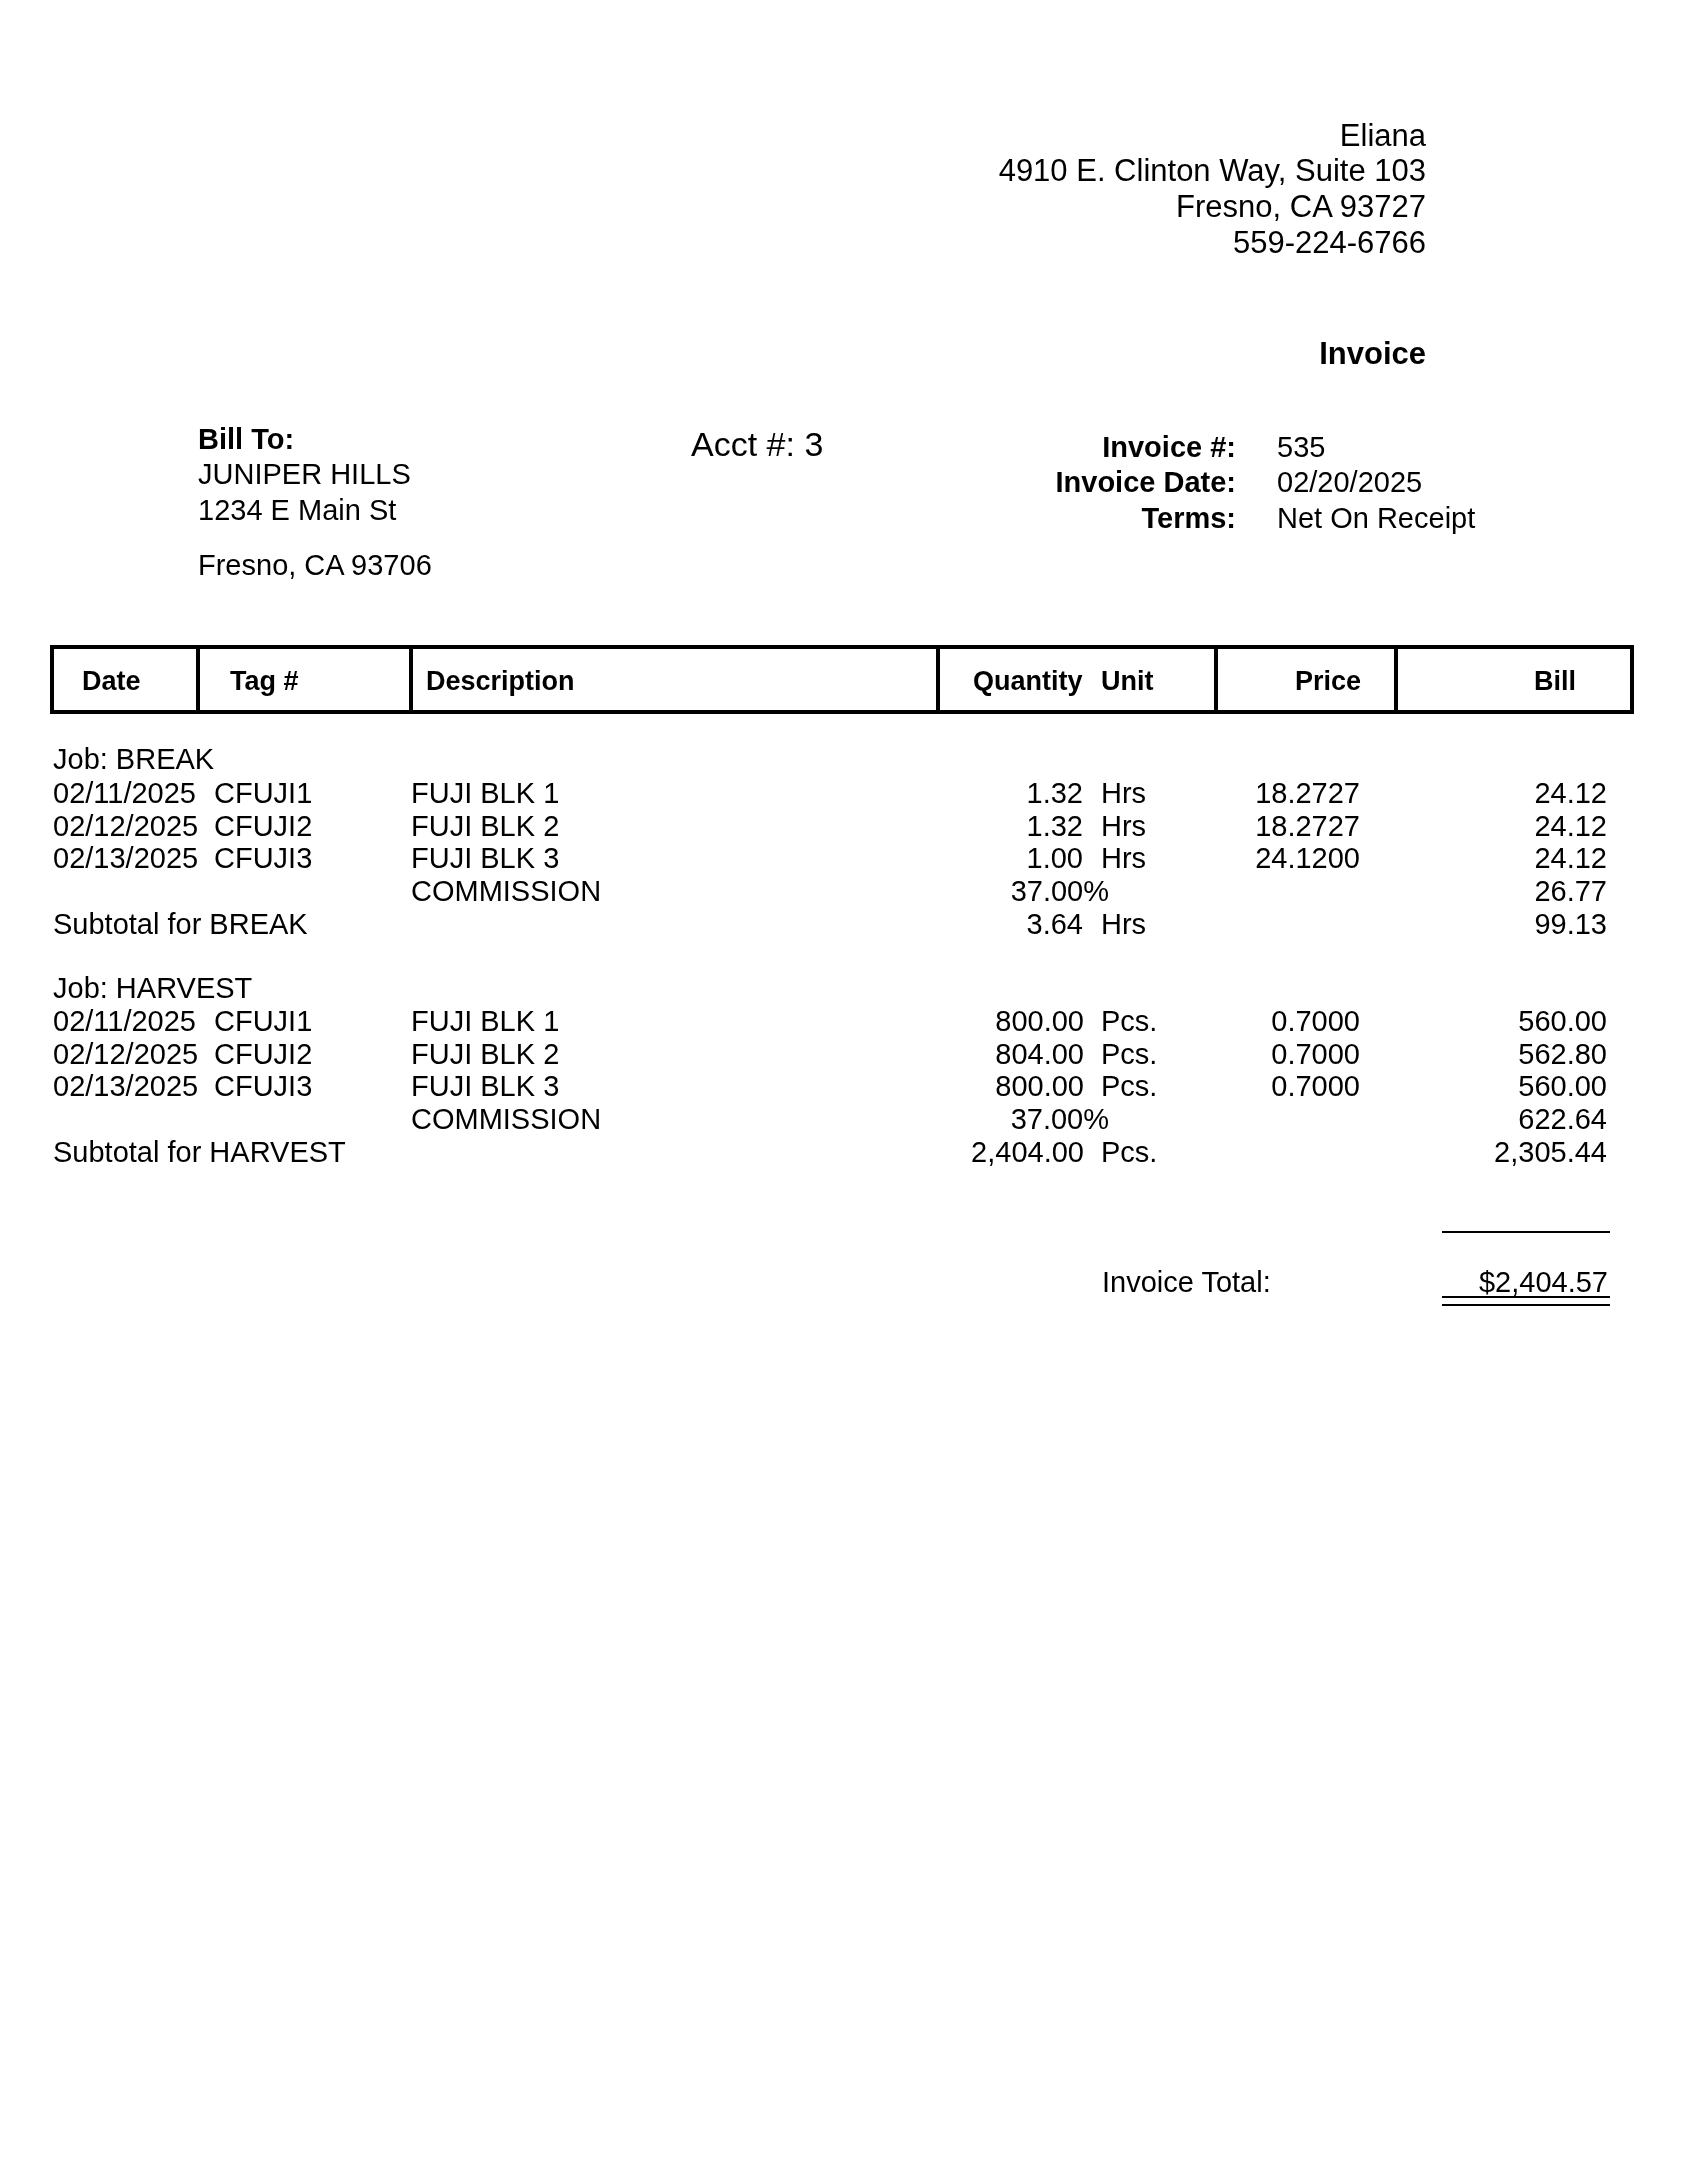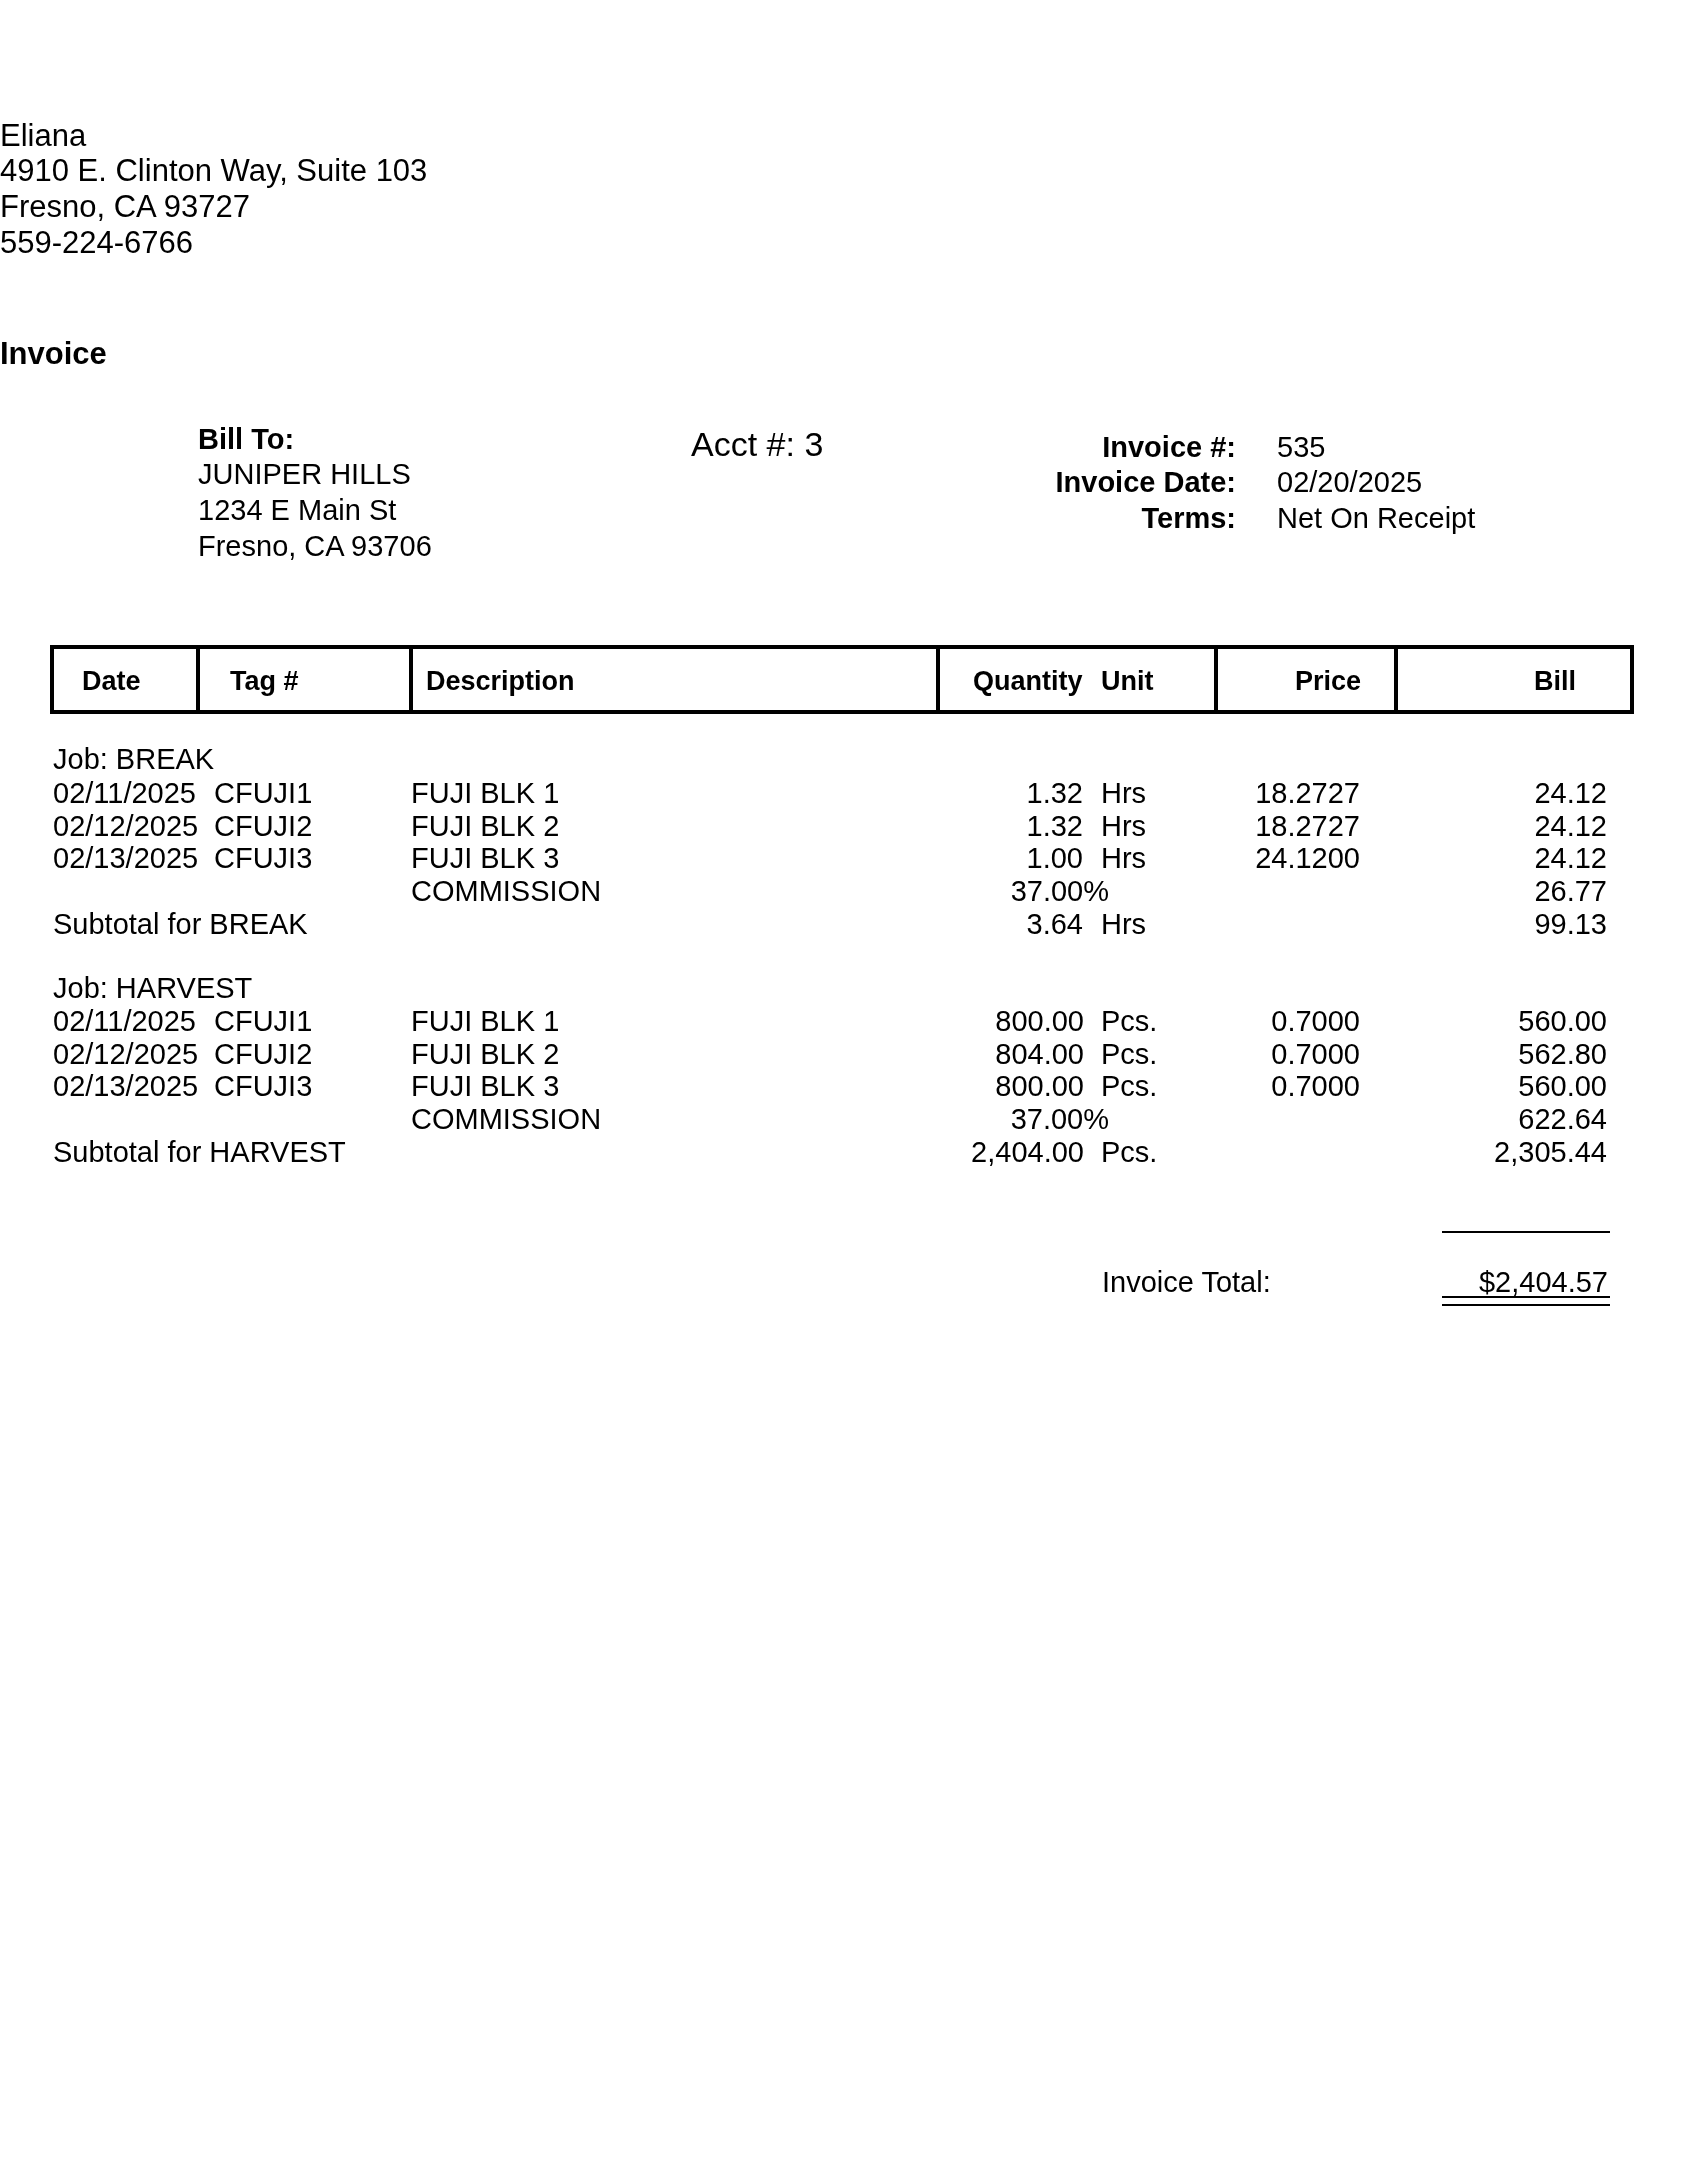--- a/index.html
+++ b/index.html
@@ -1,19 +1,19 @@
 <!DOCTYPE html>
 <html><head>
 <meta charset="utf-8">
 <style>
   html, body { margin: 0; padding: 0; background: #ffffff; }
   body { width: 1683px; height: 2178px; position: relative; overflow: hidden;
          font-family: "Liberation Sans", sans-serif; color: #000; }
   .abs { position: absolute; white-space: nowrap; line-height: 1; }
-  .center { left: 0; width: 1426px; text-align: left; }
+  .center { left: 0; width: 1426px; text-align: right; }
   .company { font-size: 31px; }
   .title { font-size: 31px; font-weight: bold; }
   .f28 { font-size: 29px; }
   .bold { font-weight: bold; }
   .right { text-align: right; }
 
   .hdr-box { position: absolute; left: 50px; top: 645px; width: 1576px; height: 61px;
              border: 4px solid #000; box-sizing: content-box; }
   .hdr-div { position: absolute; top: 0; width: 4px; height: 100%; background: #000; }
   .hdr-txt { position: absolute; top: 19px; font-size: 27px; font-weight: bold; white-space: nowrap; line-height: 1; }
@@ -27,21 +27,21 @@
 <div class="abs center company" style="top:155px">4910 E. Clinton Way, Suite 103</div>
 <div class="abs center company" style="top:191px">Fresno, CA 93727</div>
 <div class="abs center company" style="top:227px">559-224-6766</div>
 
 <div class="abs center title" style="top:338px">Invoice</div>
 
 <div>
   <div class="abs f28 bold" style="left:198px;top:425px">Bill To:</div>
   <div class="abs f28" style="left:198px;top:460px">JUNIPER HILLS</div>
   <div class="abs f28" style="left:198px;top:496px">1234 E Main St</div>
-  <div class="abs f28" style="left:198px;top:532px">Fresno, CA 93706</div>
+  <div class="abs f28" style="left:198px;top:551px">Fresno, CA 93706</div>
 </div>
 
 <div class="abs" style="left:691px;top:427px;font-size:34px">
   <span>Acct #:</span>
   <span>3</span>
 </div>
 
 <div>
   <div class="abs f28 bold right" style="left:939px;width:297px;top:433px">Invoice #:</div>
   <div class="abs f28" style="left:1277px;top:433px">535</div>

